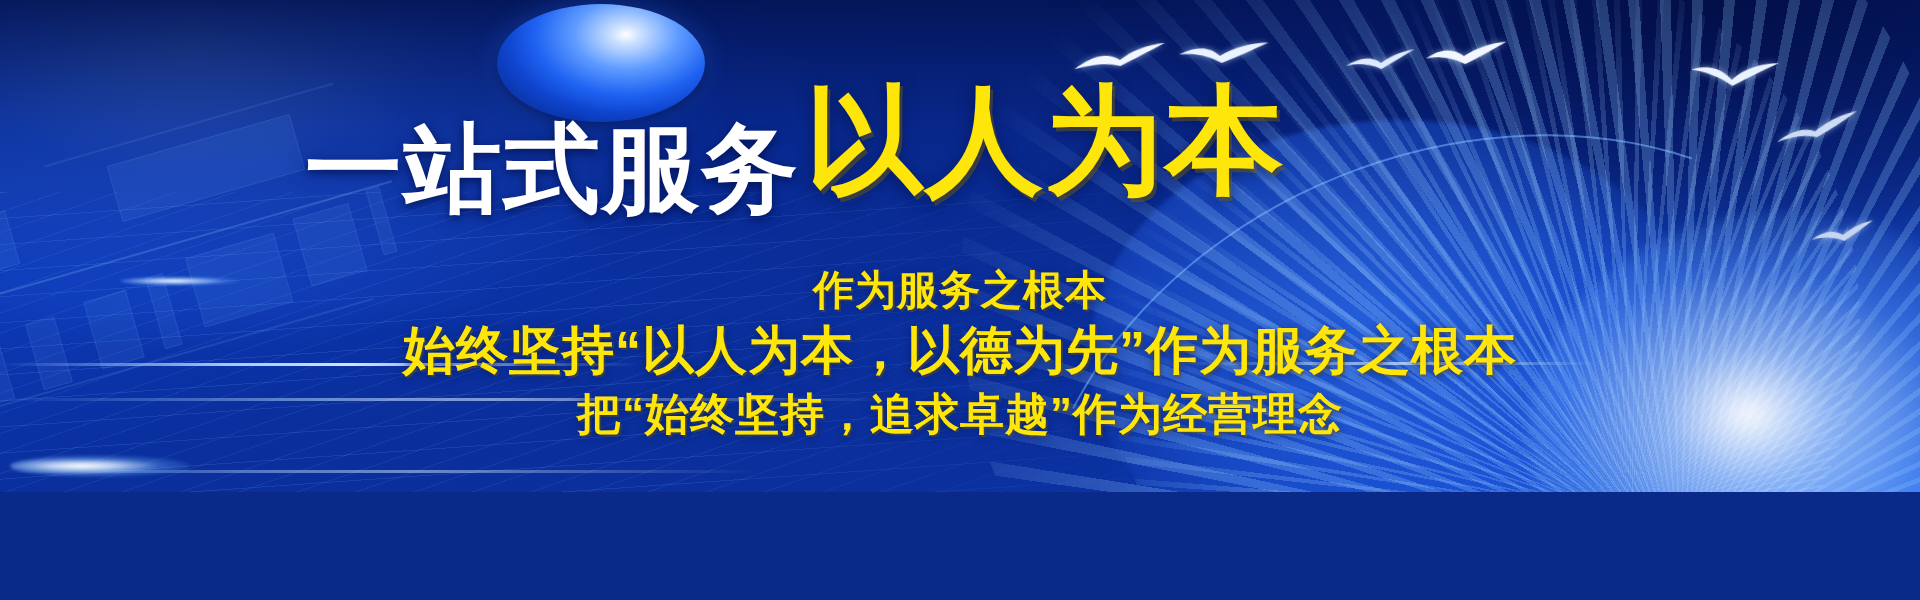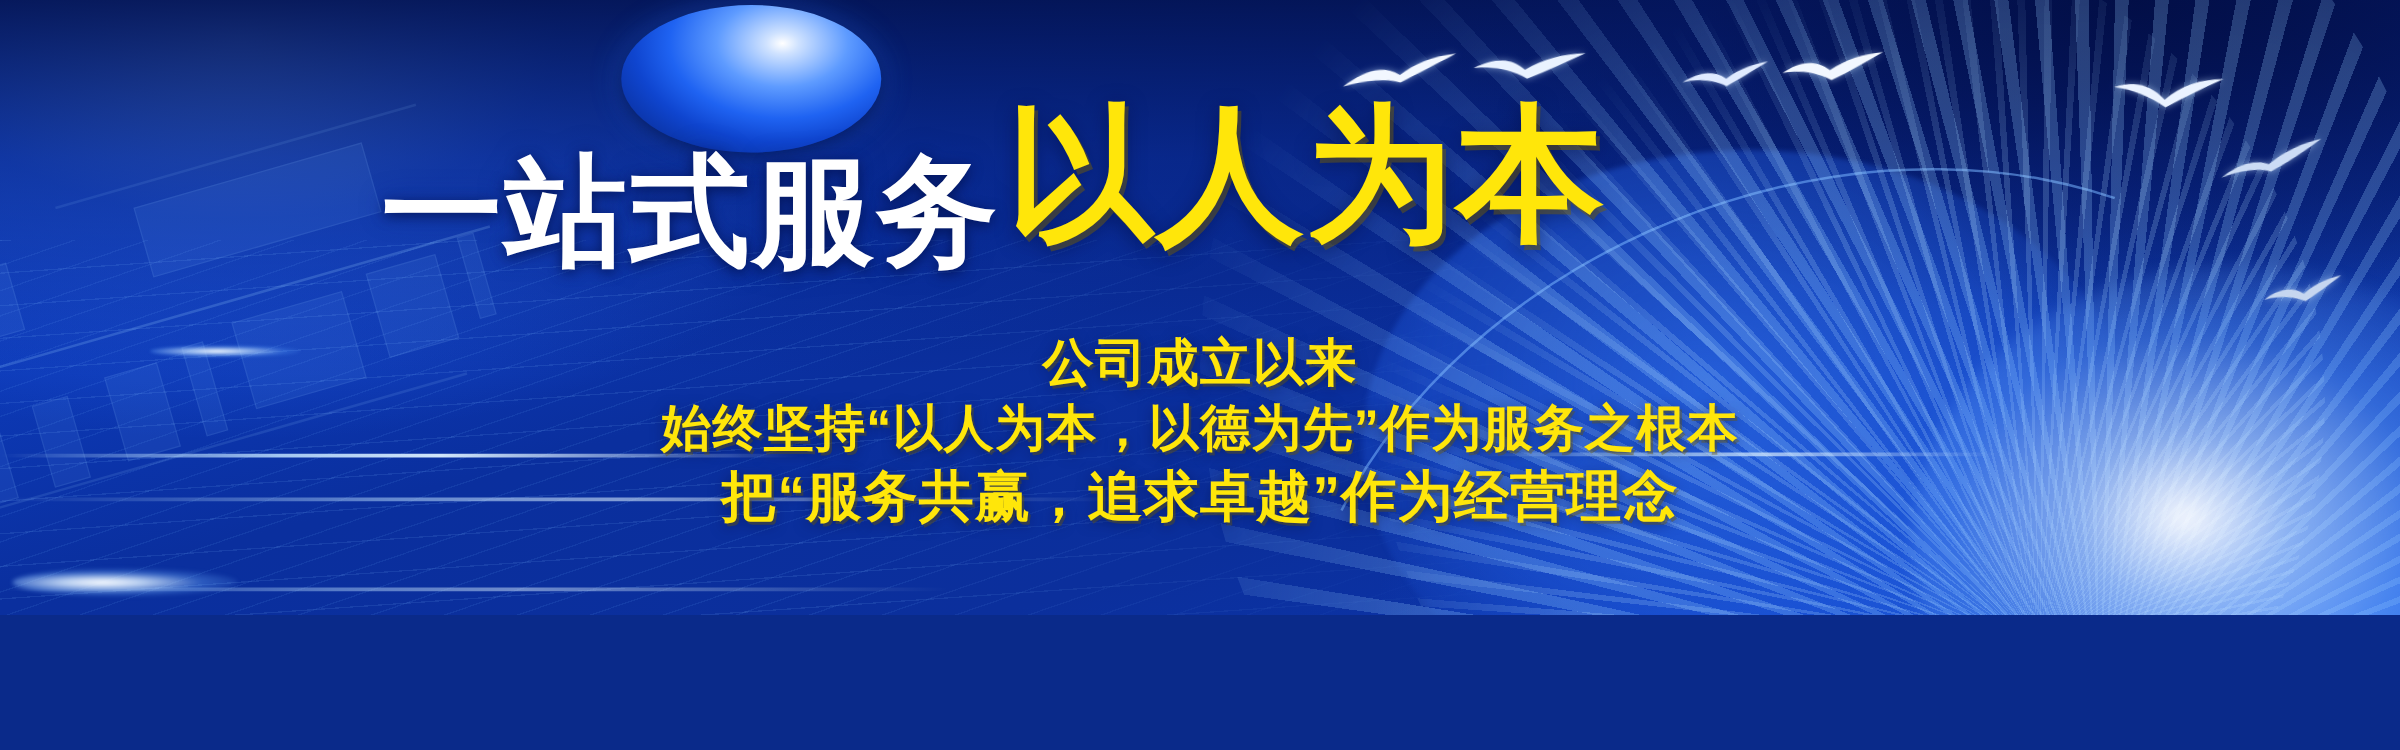--- a/index.html
+++ b/index.html
@@ -196,21 +196,21 @@
   }
   .body-line{
     color:#FFE60A;
     font-weight:bold;
     line-height:1.30;
     letter-spacing:1px;
     text-shadow:2px 2px 0 rgba(110,88,0,0.40), 0 2px 10px rgba(2,14,70,0.55);
     white-space:nowrap;
   }
   .body-line.l1{ font-size:41px; }
-  .body-line.l2{ font-size:40px; }
+  .body-line.l2{ font-size:52px; }
   .body-line.l3{ font-size:44px; }
 </style>
 </head>
 <body>
 
 <div id="banner">
 
   <div class="bg-base"></div>
   <div class="bg-top-dark"></div>
   <div class="bg-topright-dark"></div>
@@ -283,18 +283,18 @@
       <path d="M1 15 C12 8, 24 6, 33 13 C44 5, 55 2, 64 1 C53 8, 43 14, 34 19 C24 14, 12 13, 1 15 Z" fill="#c6d6f0"></path>
     </svg>
   </div>
 
   <div class="title-row">
     <div class="title-main">一站式服务</div>
     <div class="title-accent">以人为本</div>
   </div>
 
   <div class="body-block">
-    <div class="body-line l1">公司成立以来</div>
+    <div class="body-line l1">作为服务之根本</div>
     <div class="body-line l2">始终坚持“以人为本，以德为先”作为服务之根本</div>
-    <div class="body-line l3">把“服务共赢，追求卓越”作为经营理念</div>
+    <div class="body-line l3">把“始终坚持，追求卓越”作为经营理念</div>
   </div>
 
 </div>
 
 </body></html>

